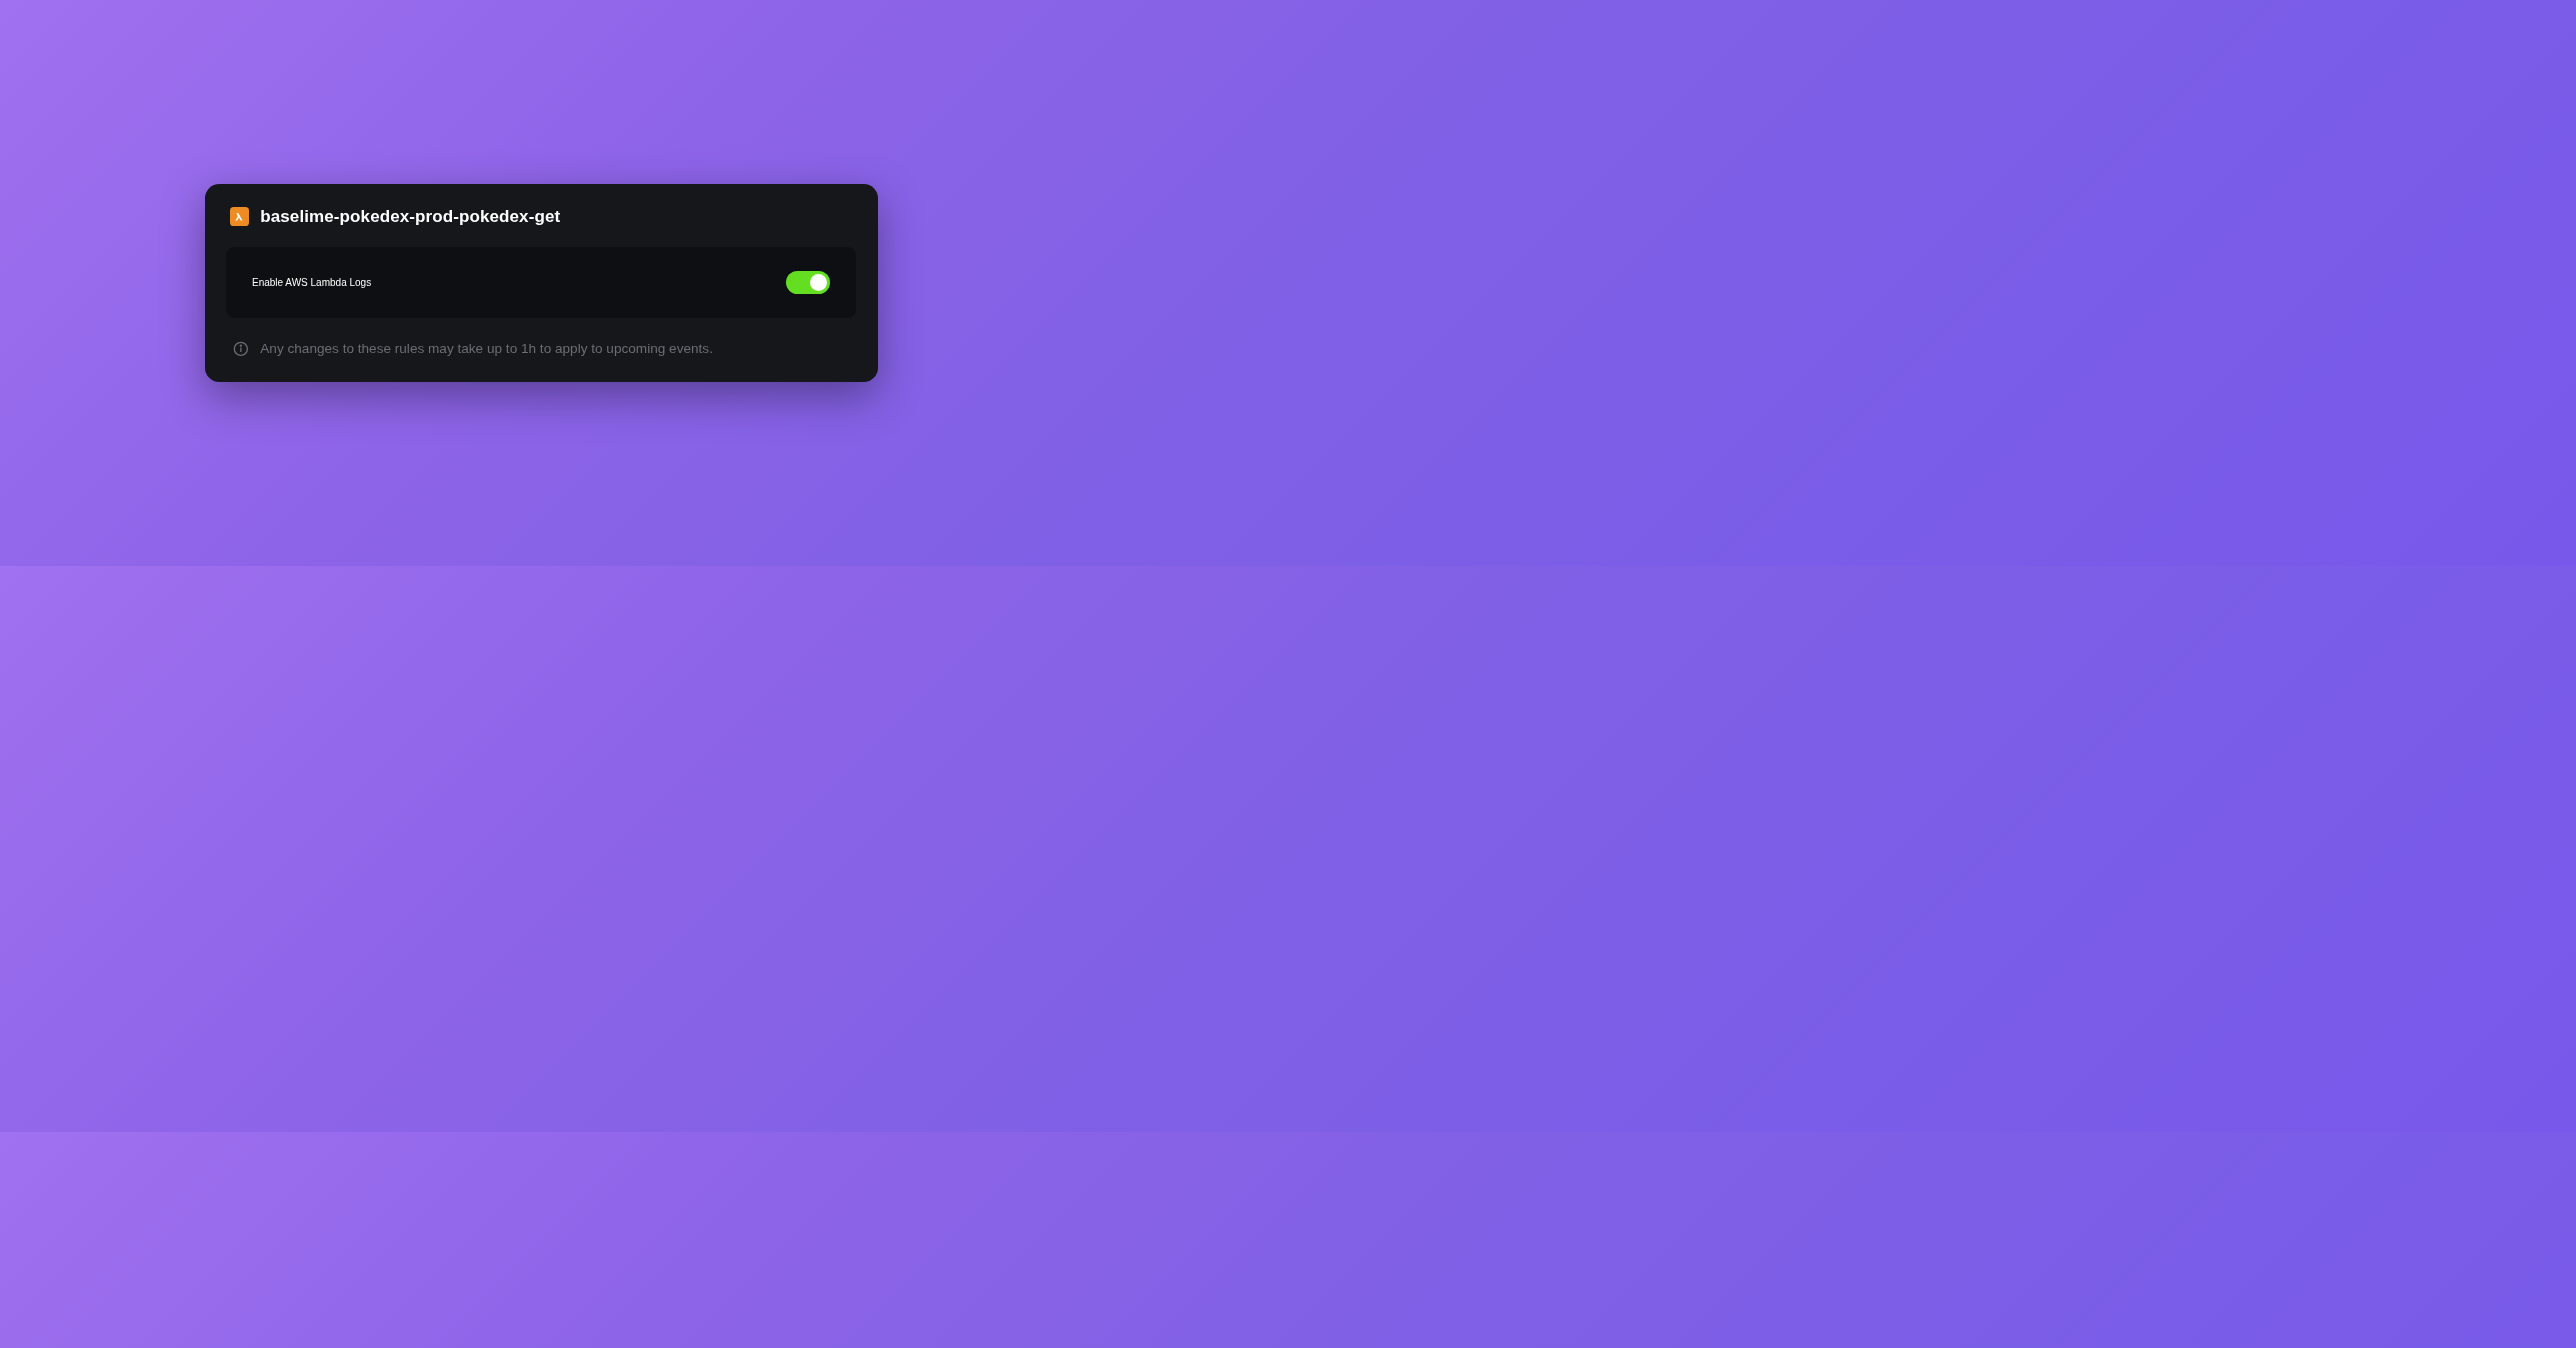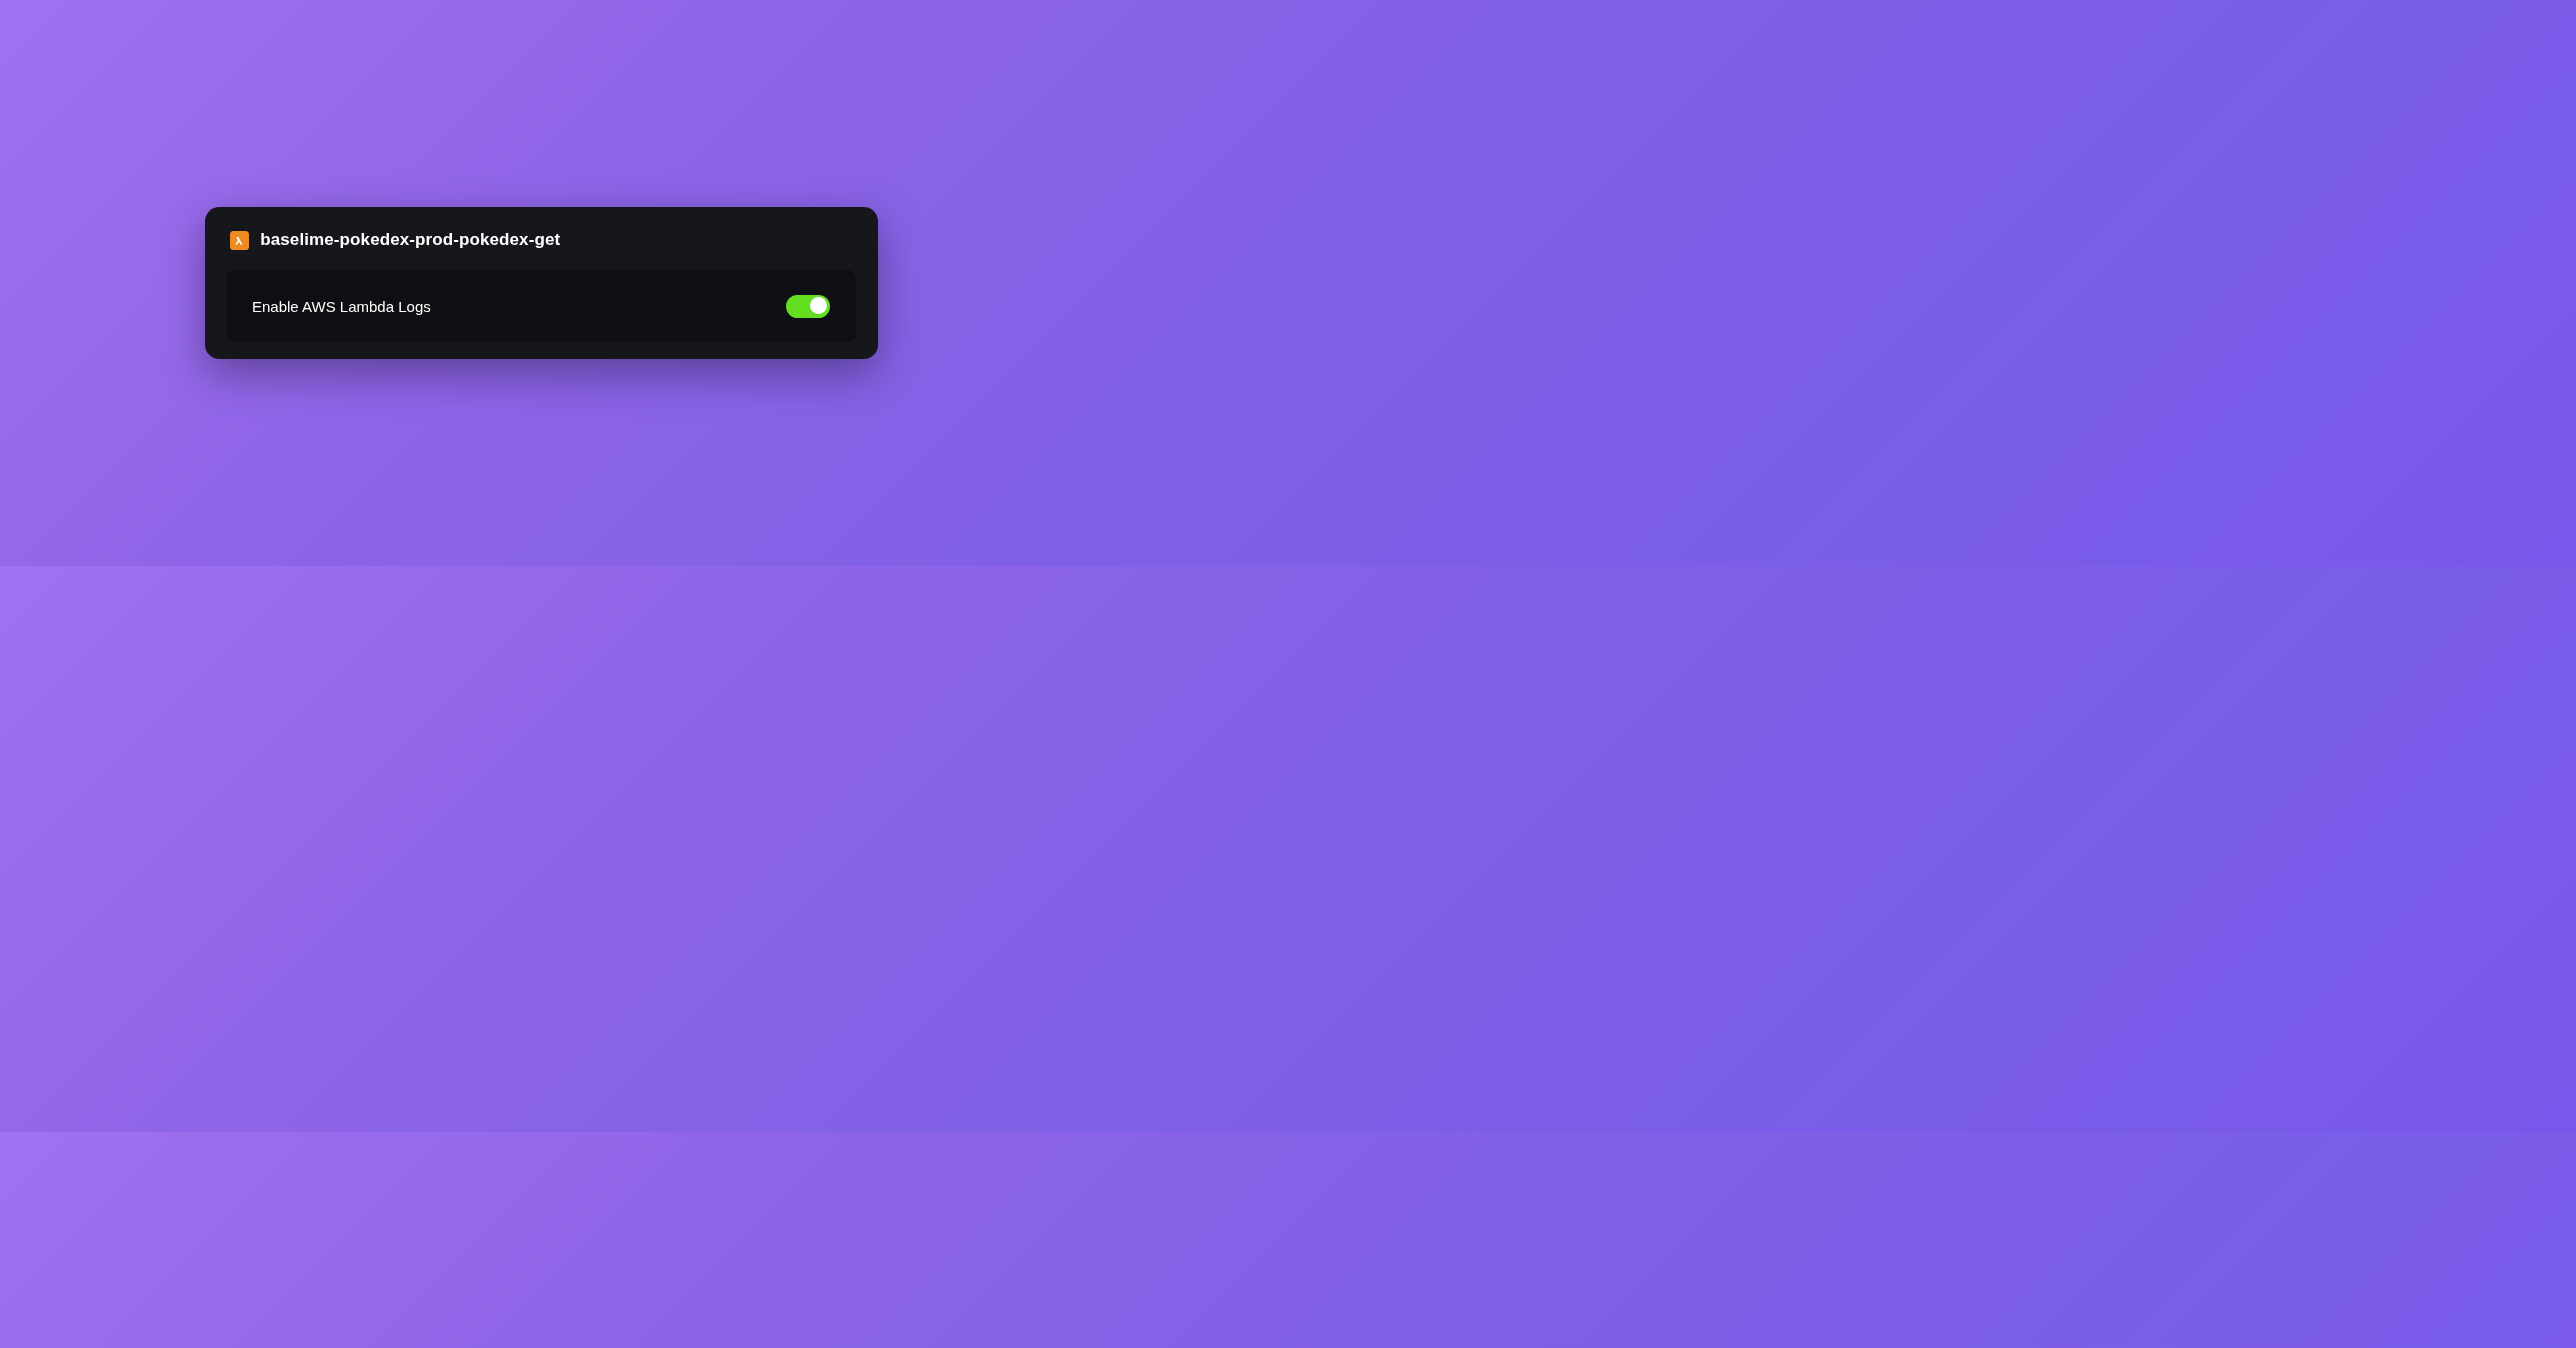--- a/index.html
+++ b/index.html
@@ -69,21 +69,21 @@
     justify-content: space-between;
     padding: 8.6px 0;
   }
   
   .setting-row + .setting-row {
     margin-top: 8.6px;
   }
   
   .setting-label {
     color: #ffffff;
-    font-size: 15px;
+    font-size: 10px;
     font-weight: 500;
   }
   
   .toggle {
     width: 44px;
     height: 23px;
     border-radius: 11.4px;
     position: relative;
     cursor: pointer;
     flex-shrink: 0;
@@ -150,15 +150,25 @@
     <div class="setting-row">
       <div class="setting-label">Enable AWS Lambda Logs</div>
       <div class="toggle on">
         <div class="toggle-knob"></div>
       </div>
     </div>
 
 
   </div>
 
+  <div class="info-row">
+    <div class="info-icon">
+      <svg viewBox="0 0 24 24" fill="none" stroke="#6a6d74" stroke-width="2">
+        <circle cx="12" cy="12" r="10"></circle>
+        <line x1="12" y1="10" x2="12" y2="17"></line>
+        <circle cx="12" cy="7" r="0.8" fill="#6a6d74"></circle>
+      </svg>
+    </div>
+    <div class="info-text">Any changes to these rules may take up to 1h to apply to upcoming events.</div>
+  </div>
 
 </div>
 
 
 </body></html>

